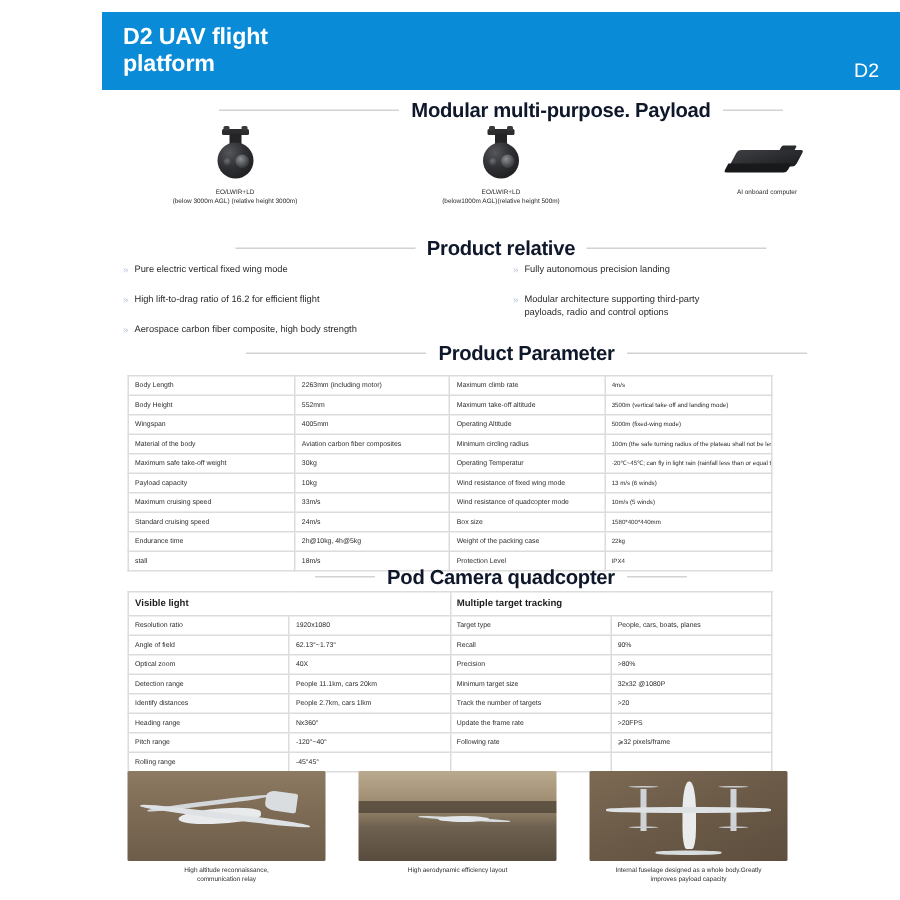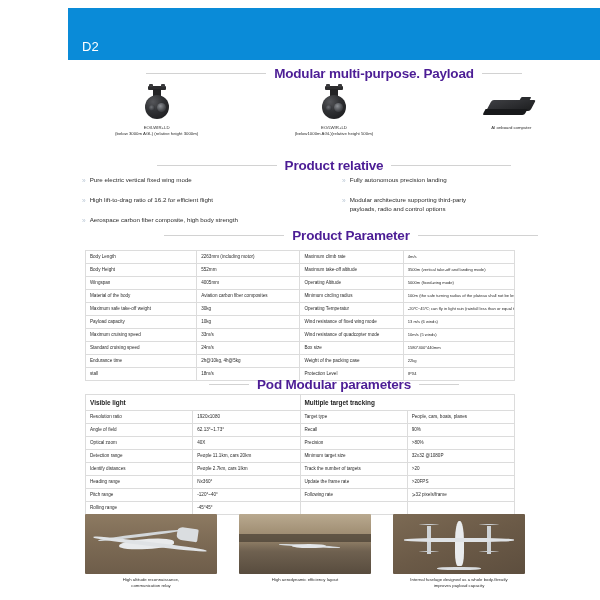--- a/index.html
+++ b/index.html
@@ -54,21 +54,21 @@
     margin: 0;
   }
   .section-head .rule {
     height: 1px;
     background: #d2d2d2;
     flex: 1 1 auto;
     max-width: 120px;
   }
   .section-head .rule.short { max-width: 40px; }
   .section-head-text {
-    color: #4c1d95;
+    color: #0f172a;
     font-weight: bold;
     font-size: 13.5px;
     white-space: nowrap;
     letter-spacing: -0.2px;
   }
 
   
   .payload-row {
     position: absolute;
     left: 68px;
@@ -294,20 +294,22 @@
   }
   .ph3 .r1 { left: 20%; top: 16%; }
   .ph3 .r2 { right: 20%; top: 16%; }
   .ph3 .r3 { left: 20%; top: 62%; }
   .ph3 .r4 { right: 20%; top: 62%; }
 </style>
 </head>
 <body>
 
 <div class="banner">
+  <div class="banner-title">D2 UAV flight
+platform</div>
   <div class="banner-code">D2</div>
 </div>
 
 <div class="section-head" style="position:absolute; left:68px; top:66px; width:532px;">
   <span class="rule"></span>
   <span class="section-head-text">Modular multi-purpose. Payload</span>
   <span class="rule short"></span>
 </div>
 
 <div class="payload-row">
@@ -451,21 +453,21 @@
         <td class="pv">18m/s</td>
         <td class="ql">Protection Level</td>
         <td class="qv">IPX4</td>
       </tr>
     </tbody>
   </table>
 </div>
 
 <div class="section-head" style="position:absolute; left:68px; top:377px; width:532px;">
   <span class="rule short"></span>
-  <span class="section-head-text">Pod Modular  parameters</span>
+  <span class="section-head-text">Pod Camera  quadcopter</span>
   <span class="rule short"></span>
 </div>
 
 <div class="table-wrap" style="left:85px; top:394px; width:430px;">
   <table class="spec pod-table">
     <thead>
       <tr>
         <th class="group" colspan="2">Visible light</th>
         <th class="group" colspan="2">Multiple target tracking</th>
       </tr>

